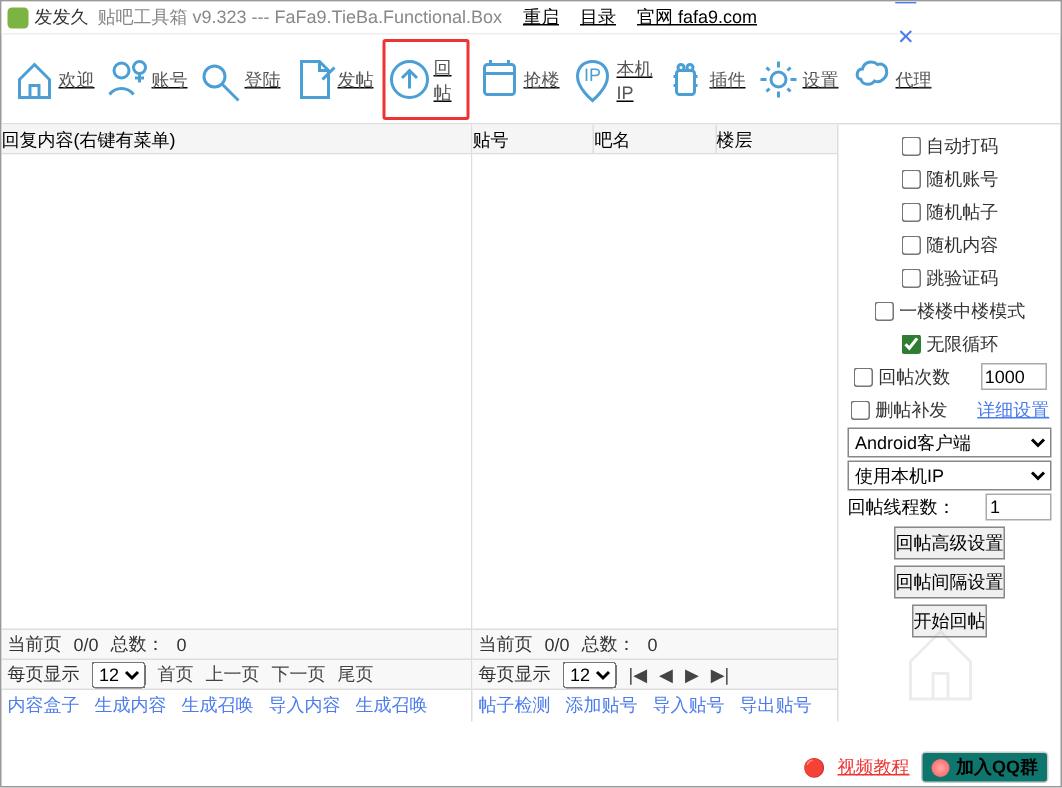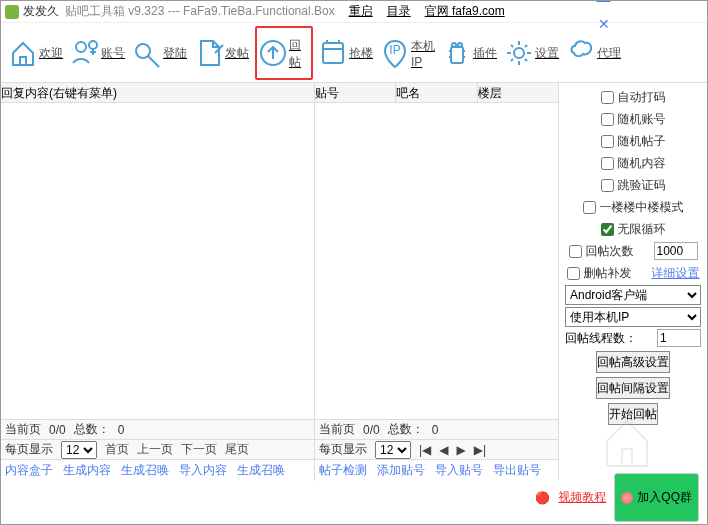--- a/index.html
+++ b/index.html
@@ -41,21 +41,21 @@
 .right input[type=checkbox] { width: 13px; height: 13px; }
 .right .row { display: flex; align-items: center; gap: 20px; }
 .right input[type=text] { width: 44px; height: 18px; border: 1px solid #aaa; padding: 0 2px; }
 .right select { width: 100%; height: 20px; border: 1px solid #888; background: #fff; }
 .right .link { color: #4b7bec; text-decoration: underline; cursor: pointer; }
 .right button { height: 22px; border: 1px solid #888; background: #f0f0f0; cursor: pointer; margin-top: 2px; }
 .right .spin { width: 40px; height: 18px; border: 1px solid #aaa; }
 
 .bottom { position: absolute; bottom: 2px; right: 8px; display: flex; align-items: center; gap: 8px; }
 .bottom .vlink { color: #e33; text-decoration: underline; cursor: pointer; }
-.qqbtn { border: 1px solid #ccc; padding: 15px 6px; border-radius: 3px; display: flex; align-items: center; gap: 4px; background: #22c55e; cursor: pointer; }
+.qqbtn { border: 1px solid #ccc; padding: 1px 6px; border-radius: 3px; display: flex; align-items: center; gap: 4px; background: #0f766e; cursor: pointer; font-weight: bold; }
 .qqbtn .qic { width: 12px; height: 12px; background: radial-gradient(circle,#faa,#f55); border-radius: 50%; }
 
 .wm { position: absolute; right: 40px; bottom: 40px; opacity: .15; pointer-events: none; }
 .wm svg { stroke: #888; }
 </style>
 </head>
 <body>
 
 <div class="titlebar">
   <div class="logo"></div>

